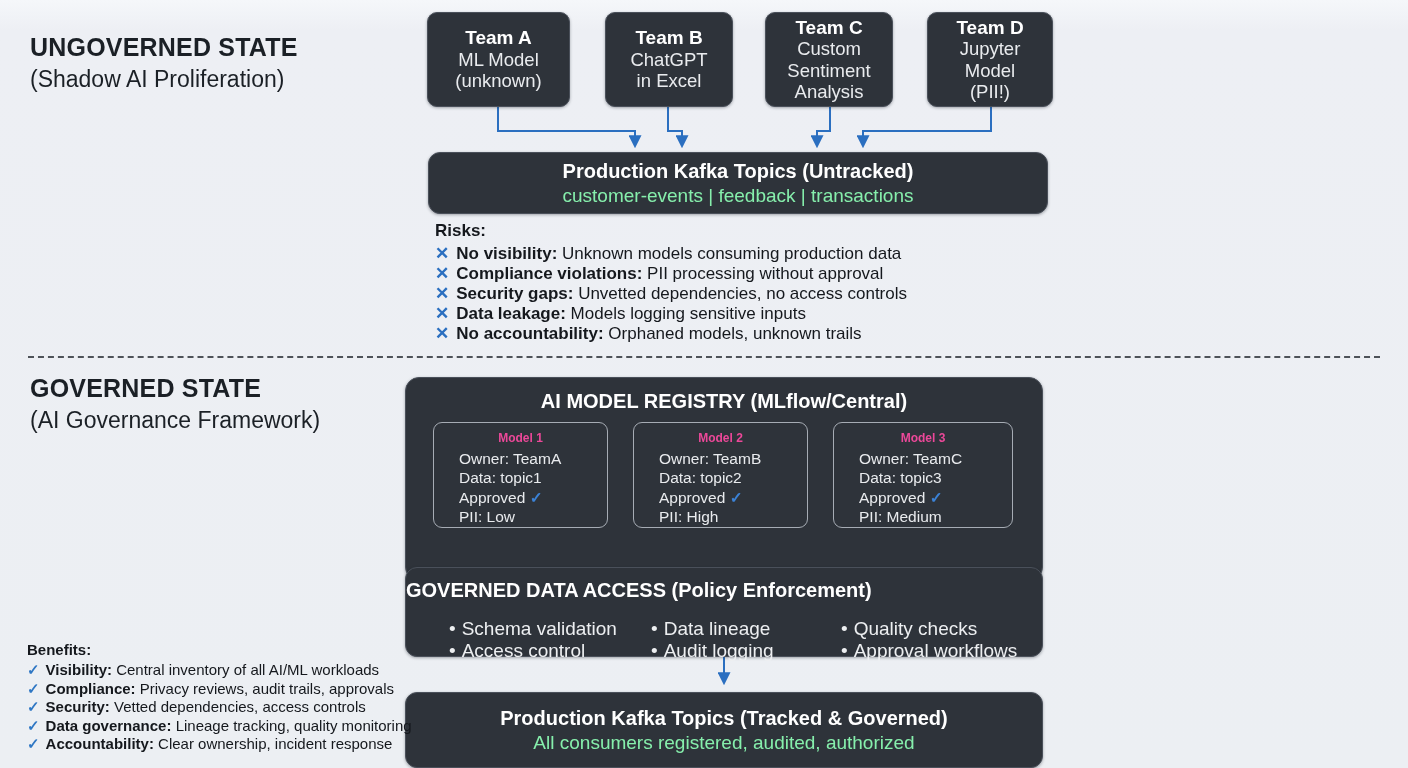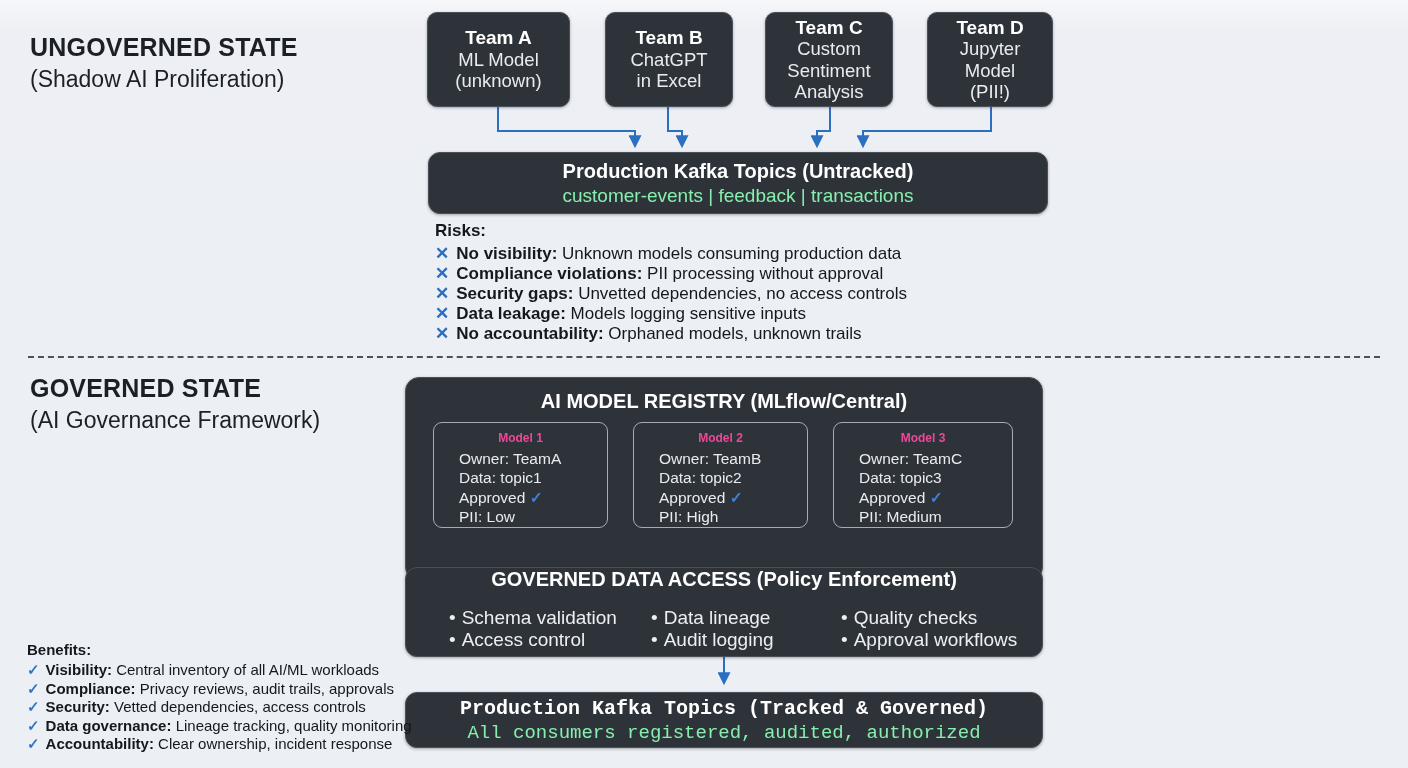--- a/index.html
+++ b/index.html
@@ -32,21 +32,21 @@
   .team .name{font-weight:bold;font-size:19px;color:#fff;}
   .team-a{left:427px;width:143px;}
   .team-b{left:605px;width:128px;}
   .team-c{left:765px;width:128px;}
   .team-d{left:927px;width:126px;}
 
   .kafka{display:flex;flex-direction:column;align-items:center;justify-content:center;text-align:center;}
   .kafka .kt{font-weight:bold;font-size:20px;}
   .kafka .ks{font-size:19px;color:#86efac;margin-top:2px;}
   .kafka1{left:428px;top:152px;width:620px;height:62px;}
-  .kafka2{left:405px;top:692px;width:638px;height:56px;font-family:Liberation Mono, monospace;}
+  .kafka2{left:405px;top:692px;width:638px;height:76px;}
 
   .risks{position:absolute;left:435px;top:221px;font-size:17px;color:#15181d;}
   .risks .hdr{font-weight:bold;margin-bottom:3px;line-height:20px;}
   .rrow{line-height:20px;white-space:nowrap;}
   .xmark{color:#2b6fc0;font-weight:bold;margin-right:7px;}
   .term{font-weight:bold;}
 
   .divider{position:absolute;left:28px;right:28px;top:356px;height:0;border-top:2px dashed #4d5258;}
 
   .registry{left:405px;top:377px;width:638px;height:204px;border-radius:14px;}
@@ -55,21 +55,21 @@
   .model{
     width:175px;height:106px;border:1px solid #a6acb4;border-radius:9px;
     font-size:15.5px;line-height:19.5px;color:#e9ebee;padding-top:6px;box-sizing:border-box;
   }
   .model-3{width:180px;}
   .model .mname{text-align:center;font-weight:bold;font-size:12px;color:#ec4899;}
   .model .mline{padding-left:25px;white-space:nowrap;}
   .check{color:#3b82d6;font-weight:bold;}
 
   .access{left:405px;top:567px;width:638px;height:90px;border-radius:12px;}
-  .access .atitle{text-align:center;font-size:20px;font-weight:bold;}
+  .access .atitle{text-align:left;font-size:20px;font-weight:bold;margin-top:11px;}
   .acols{display:flex;padding-left:43px;margin-top:16px;font-size:19px;line-height:21.5px;color:#edeff1;}
   .acol-1{width:202px;}
   .acol-2{width:190px;}
   .aline{white-space:nowrap;}
   .bullet{margin-right:6px;}
 
   .benefits{position:absolute;left:27px;top:640px;font-size:15px;color:#15181d;}
   .benefits .hdr{font-weight:bold;margin-bottom:2px;line-height:19px;}
   .brow{line-height:18.6px;white-space:nowrap;}
   .chk{color:#2f77c4;font-weight:bold;margin-right:6px;}

